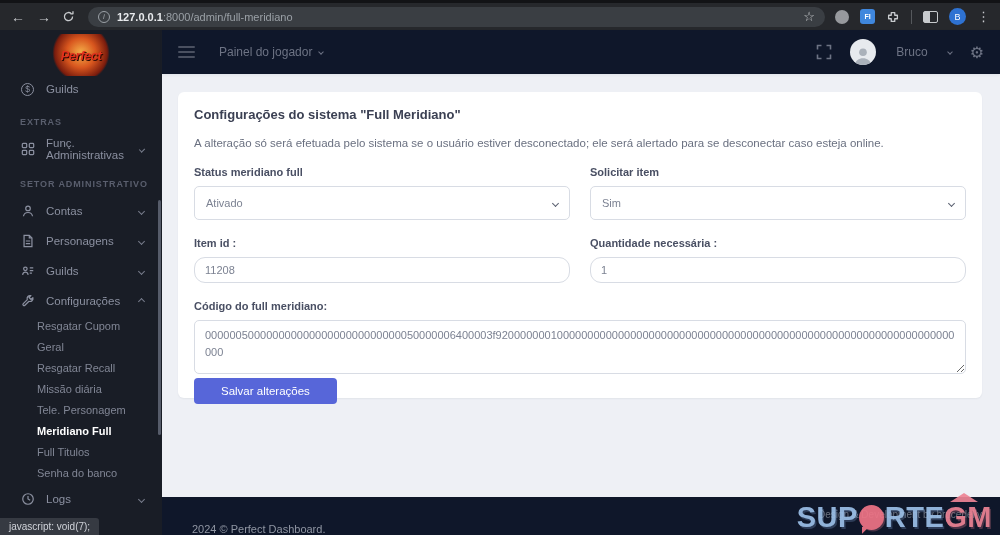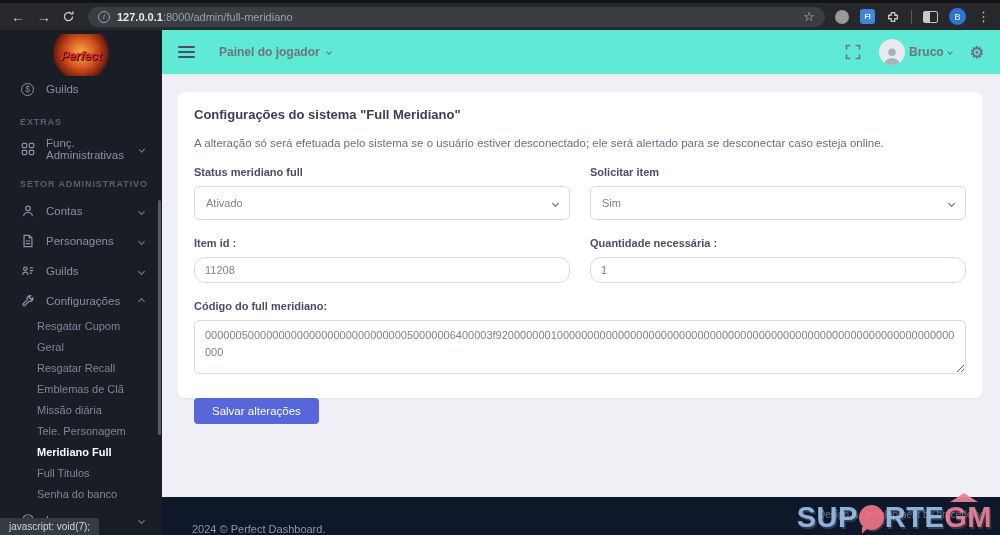--- a/index.html
+++ b/index.html
@@ -66,34 +66,33 @@
     border-bottom:1.5px solid currentColor; transform:rotate(45deg); }
   .chev.up { transform:rotate(-135deg); }
   .side-item .chev { margin-left:auto; margin-right:18px; color:#777c8b; }
   .sub-item { height:21px; line-height:21px; padding-left:37px; font-size:11px; color:#818695; cursor:pointer; }
   .sub-item.active { color:#ffffff; font-weight:bold; }
   #sidebar-scrollbar { position:absolute; right:1px; top:170px; width:3px; height:235px;
     background:#565c6a; border-radius:2px; }
 
   
   #topbar {
-    position:absolute; left:162px; top:30px; width:838px; height:44px; background:#5eead4;
+    position:absolute; left:162px; top:30px; width:838px; height:44px; background:#0f172a;
     display:flex; align-items:center; padding:0 16px;
     box-shadow:0 1px 3px rgba(40,50,70,0.07);
-    font-weight:bold;
   }
   .hamburger { width:17px; display:flex; flex-direction:column; gap:3px; cursor:pointer; }
   .hamburger span { height:2px; background:#4a5060; border-radius:1px; }
   .page-dd { margin-left:24px; font-size:12px; color:#6d7384; display:flex; align-items:center; gap:7px; cursor:pointer;}
   .page-dd .chev { width:4px; height:4px; }
   .topbar-right { margin-left:auto; display:flex; align-items:center; gap:18px; }
   .fs-icon svg { display:block; }
   .avatar { width:26px; height:26px; border-radius:50%; background:#e7eaee; overflow:hidden;
     display:flex; align-items:flex-end; justify-content:center; }
-  .user-dd { display:flex; align-items:center; gap:4px; font-size:12px; color:#6d7384; cursor:pointer; }
+  .user-dd { display:flex; align-items:center; gap:20px; font-size:12px; color:#6d7384; cursor:pointer; }
   .user-dd .chev { width:4px; height:4px; }
   .gear-icon { font-size:16px; color:#6d7384; cursor:pointer; }
   .gear-icon::before { content:"\2699"; }
 
   
   #card {
     position:absolute; left:178px; top:92px; width:804px; height:306px;
     background:#fff; border-radius:6px; padding:15px 16px;
     box-shadow:0 1px 2px rgba(40,50,70,0.06);
   }
@@ -112,22 +111,22 @@
     padding:0 10px; font-size:11px; color:#7c8292; margin-bottom:17px;
     font-family:"Liberation Sans", sans-serif; outline:none;
   }
   .code-area {
     width:100%; height:54px; border:1px solid #d8dce4; border-radius:5px;
     padding:6px 10px; font-size:11px; color:#7c8292; line-height:1.5;
     font-family:"Liberation Sans", sans-serif; resize:vertical; outline:none;
     white-space:pre-wrap; word-break:break-all; overflow:hidden;
   }
   .save-btn {
-    margin-top:20px; background:#5766d9; color:#fff; border:none; border-radius:4px;
-    padding:7px 18px; font-size:11.5px; font-family:"Liberation Sans", sans-serif; cursor:pointer;
+    background:#5766d9; color:#fff; border:none; border-radius:4px;
+    padding:7px 27px; font-size:11.5px; font-family:"Liberation Sans", sans-serif; cursor:pointer;
   }
 
   
   #footer {
     position:absolute; left:162px; bottom:0; width:838px; height:38px;
     background:#0f172a; display:flex; align-items:flex-end; padding:0 30px;
     font-size:11px; color:#8f95a2;
   }
   #credits { position:absolute; right:18px; bottom:15px; font-size:10px; color:#9aa0ab; opacity:0.65; }
   #watermark { position:absolute; right:8px; bottom:1px; display:flex; align-items:center;
@@ -256,21 +255,20 @@
         <path d="M13.6 4.2a3.4 3.4 0 0 1-4.5 4.1l-4.6 4.6a1.3 1.3 0 0 1-1.9-1.9l4.6-4.6a3.4 3.4 0 0 1 4.1-4.5L9.2 4l2.3 2.3z" stroke-linejoin="round"></path>
       </svg>
     </span>
     <span>Configurações</span>
     <span class="chev up"></span>
   </div>
 
   <div class="sub-item">Resgatar Cupom</div>
   <div class="sub-item">Geral</div>
   <div class="sub-item">Resgatar Recall</div>
-  <div class="sub-item">Emblemas de Clã</div>
   <div class="sub-item">Missão diária</div>
   <div class="sub-item">Tele. Personagem</div>
   <div class="sub-item active">Meridiano Full</div>
   <div class="sub-item">Full Titulos</div>
   <div class="sub-item">Senha do banco</div>
 
   <div class="side-item tall">
     <span class="sicon">
       <svg width="14" height="14" viewBox="0 0 16 16" fill="none" stroke="currentColor" stroke-width="1.4">
         <circle cx="8" cy="8" r="6"></circle>

